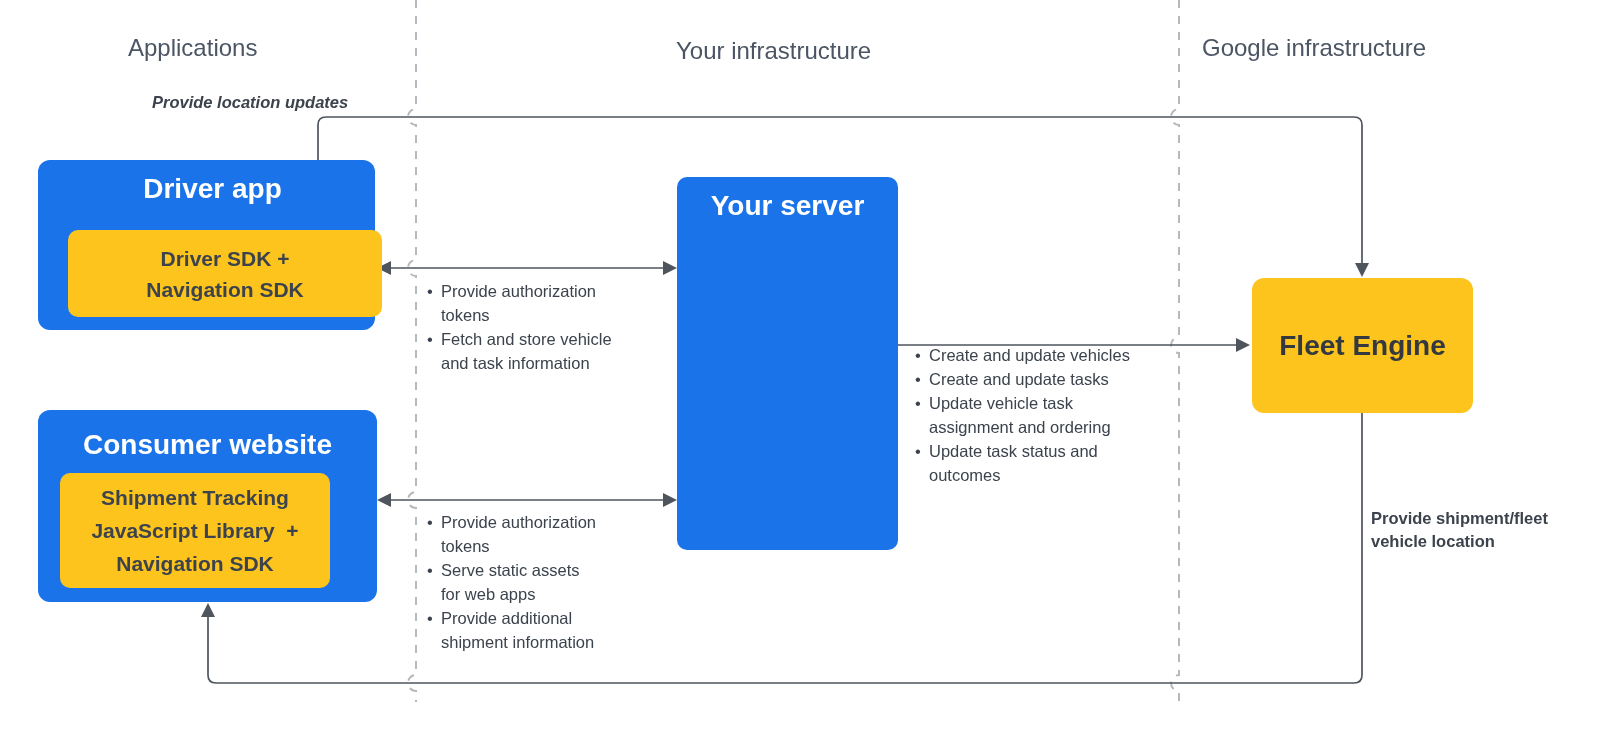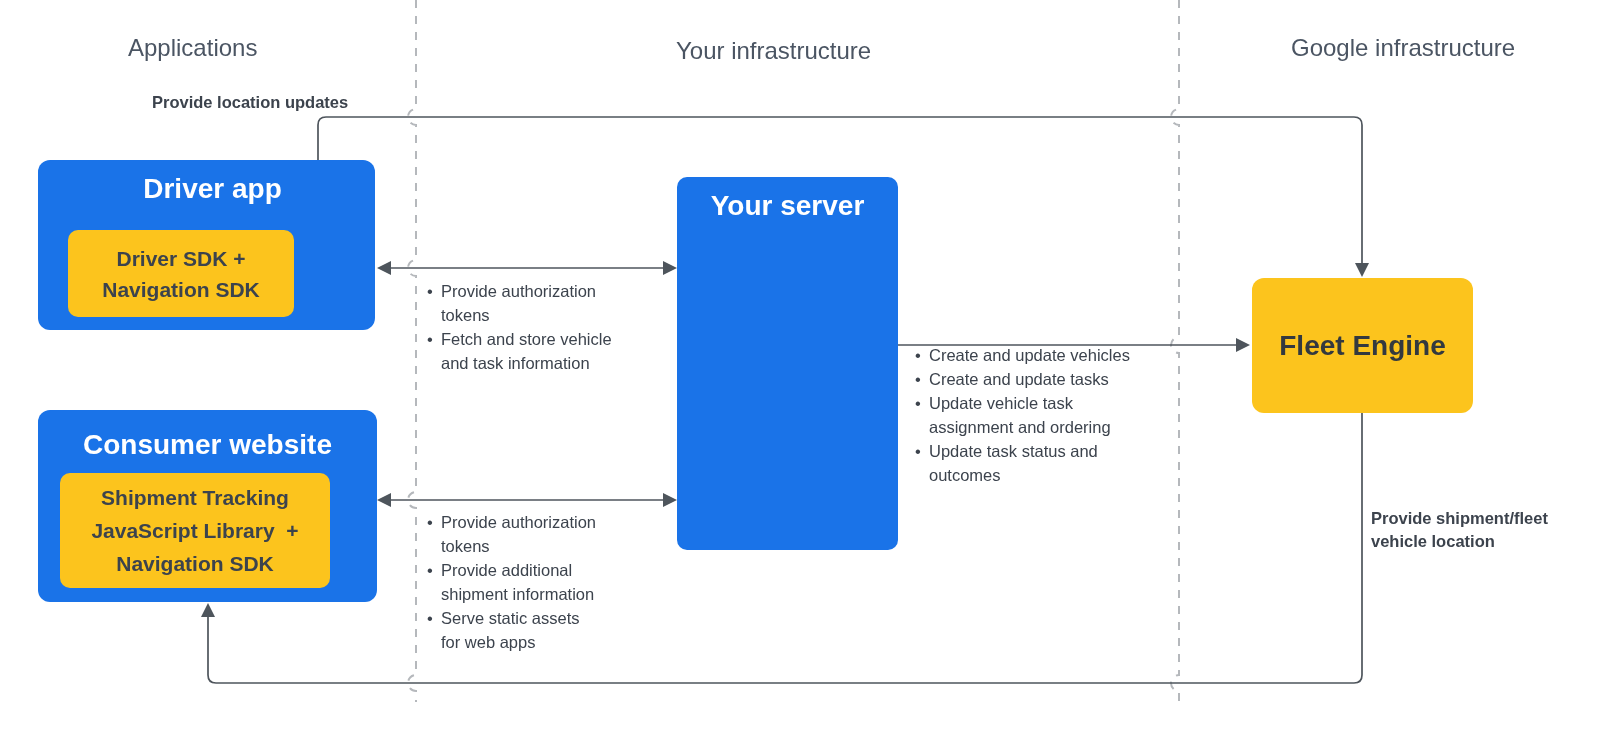--- a/index.html
+++ b/index.html
@@ -70,30 +70,30 @@
 
     <path class="connector" d="M 898 345 L 1238 345"></path>
     <polygon class="arrowhead" points="1250,345 1236,338 1236,352"></polygon>
 
     <path class="connector" d="M 1362 413 L 1362 675 Q 1362 683 1354 683 L 216 683 Q 208 683 208 675 L 208 616"></path>
     <polygon class="arrowhead" points="208,603 201,617 215,617"></polygon>
   </svg>
 
   <div class="col-header" style="left:128px; top:34px;">Applications</div>
   <div class="col-header" style="left:676px; top:37px;">Your infrastructure</div>
-  <div class="col-header" style="left:1291px; top:34px;">Google infrastructure</div>
+  <div class="col-header" style="left:1202px; top:34px;">Google infrastructure</div>
 
-  <div class="edge-label" style="left:152px; top:91px;">Provide location updates</div>
+  <div class="edge-label" style="left:152px; top:91px;font-style:italic;">Provide location updates</div>
   <div class="edge-label" style="left:1371px; top:507px;">Provide shipment/fleet
 vehicle location</div>
 
   <div class="node blue-box" style="left:38px; top:160px; width:337px; height:170px;">
     <div class="node-title" style="margin-top:13px;margin-left:12px;">Driver app</div>
   </div>
-  <div class="inner-box yellow-box" style="left:68px; top:230px; width:226px; height:87px;">Driver SDK +
+  <div class="inner-box yellow-box" style="left:68px; top:230px; width:314px; height:87px;">Driver SDK +
 Navigation SDK</div>
 
   <div class="node blue-box" style="left:38px; top:410px; width:339px; height:192px;">
     <div class="node-title" style="margin-top:19px;">Consumer website</div>
   </div>
   <div class="inner-box yellow-box" style="left:60px; top:473px; width:270px; height:115px; line-height:33px;">Shipment Tracking
 JavaScript Library  +
 Navigation SDK</div>
 
   <div class="node blue-box" style="left:677px; top:177px; width:221px; height:373px; border-radius:10px;">
@@ -105,24 +105,24 @@
   <ul class="edge-list" style="left:427px; top:279px; width:230px;">
     <li>Provide authorization
 tokens</li>
     <li>Fetch and store vehicle
 and task information</li>
   </ul>
 
   <ul class="edge-list" style="left:427px; top:510px; width:230px;">
     <li>Provide authorization
 tokens</li>
+    <li>Serve static assets
+for web apps</li>
     <li>Provide additional
 shipment information</li>
-    <li>Serve static assets
-for web apps</li>
   </ul>
 
   <ul class="edge-list" style="left:915px; top:343px; width:260px;">
     <li>Create and update vehicles</li>
     <li>Create and update tasks</li>
     <li>Update vehicle task
 assignment and ordering</li>
     <li>Update task status and
 outcomes</li>
   </ul>

